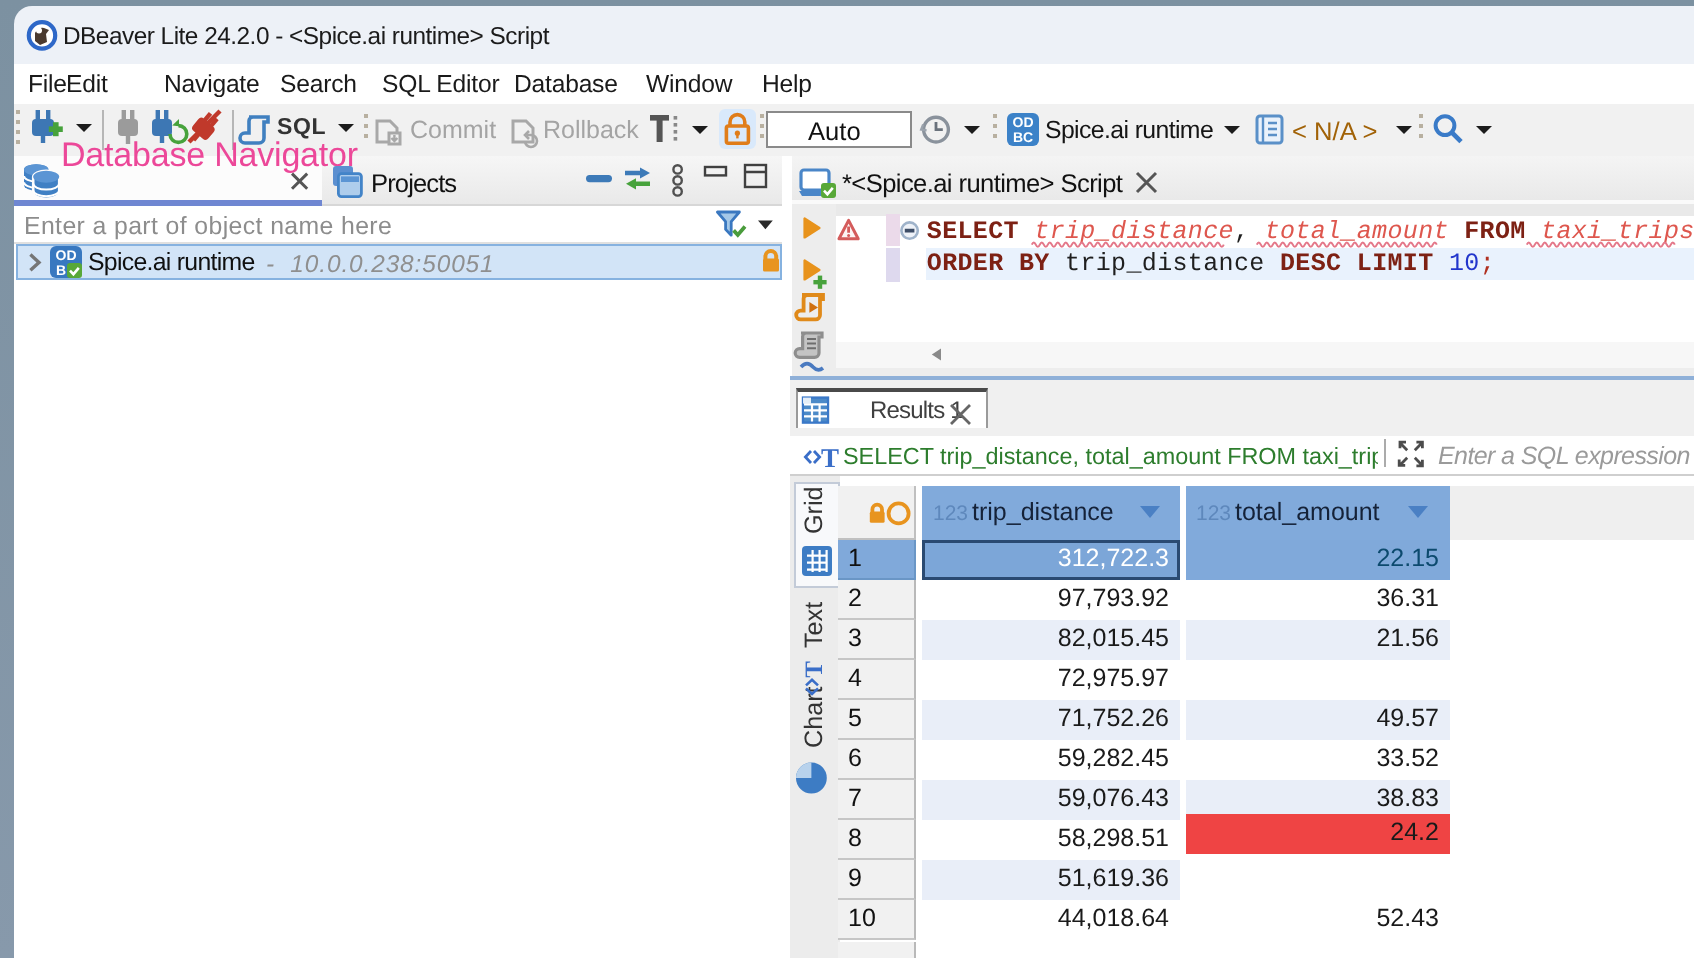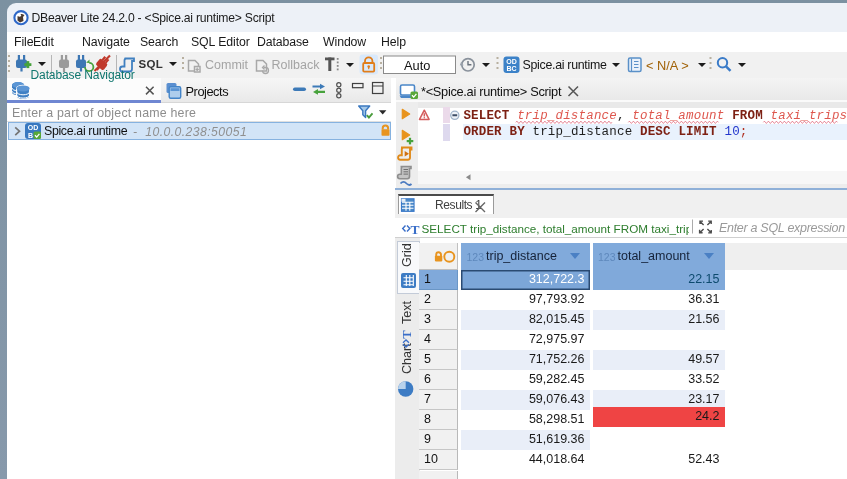--- a/index.html
+++ b/index.html
@@ -13,21 +13,21 @@
 #menubar{left:7px;top:32px;width:840px;height:19.5px;background:#fff}
 .mi{position:absolute;top:35px;font-size:12.3px;color:#1a1a1a;letter-spacing:-0.1px}
 #toolbar{left:7px;top:51.5px;width:840px;height:26px;background:#f1f1f1}
 .tbtxt{position:absolute;top:57.5px;font-size:12.5px;color:#a4a4a4}
 .vsep{position:absolute;top:54.5px;height:20px;width:1px;background:#b6b6b6}
 .darr{position:absolute;width:0;height:0;border-left:4.2px solid transparent;border-right:4.2px solid transparent;border-top:4.6px solid #1c1c1c}
 
 #ltabbar{left:7px;top:77.5px;width:384px;height:25.5px;background:linear-gradient(180deg,#f6f6f6,#e9e9e9);border-bottom:1px solid #d7d7d7}
 #ltab1{left:7px;top:77.5px;width:154px;height:22px;background:#fcfcfc}
 #ltabline{left:7px;top:99.5px;width:154px;height:3.5px;background:#6f87d2}
-#ltab1txt{left:30.5px;top:68px;font-size:12px;color:#0f766e;letter-spacing:-0.1px}
+#ltab1txt{left:30.5px;top:68px;font-size:17px;color:#ec4899;letter-spacing:-0.1px}
 #ltab2txt{left:185.5px;top:83.5px;font-size:12.8px;color:#111;letter-spacing:-0.45px}
 #filterrow{left:7px;top:103px;width:384px;height:19px;background:#fff;border-bottom:1px solid #e0e0e0}
 #filtertxt{left:12px;top:105.5px;font-size:12.4px;color:#8d8d8d;letter-spacing:0.2px}
 #lpanelbg{left:7px;top:122px;width:384px;height:357px;background:#fff}
 #treerow{left:7.5px;top:122px;width:383px;height:18px;background:#d2e4f7;border:1px solid #86b2e0}
 #treetxt{left:44px;top:124px;font-size:12.4px;color:#101010;letter-spacing:-0.35px}
 #treeip{left:133px;top:125px;font-size:12.2px;color:#8f8f8f;font-style:italic;letter-spacing:0.45px}
 
 #sash{left:391px;top:77.5px;width:5px;height:401.5px;background:#fff}
 
@@ -355,21 +355,21 @@
   <div class="rnum" style="top:330.15px">4</div>
   <div class="dcell c1" style="top:330.15px">72,975.97</div>
   <div class="rnum" style="top:350.2px">5</div>
   <div class="dcell c1" style="top:350.2px;background:#e9eef8">71,752.26</div>
   <div class="dcell c2" style="top:350.2px;background:#e9eef8">49.57</div>
   <div class="rnum" style="top:370.25px">6</div>
   <div class="dcell c1" style="top:370.25px">59,282.45</div>
   <div class="dcell c2" style="top:370.25px">33.52</div>
   <div class="rnum" style="top:390.3px">7</div>
   <div class="dcell c1" style="top:390.3px;background:#e9eef8">59,076.43</div>
-  <div class="dcell c2" style="top:390.3px;background:#e9eef8">23.17</div>
+  <div class="dcell c2" style="top:390.3px;background:#e9eef8">38.83</div>
   <div class="rnum" style="top:410.35px">8</div>
   <div class="dcell c1" style="top:410.35px">58,298.51</div>
   <div class="rnum" style="top:430.4px">9</div>
   <div class="dcell c1" style="top:430.4px;background:#e9eef8">51,619.36</div>
   <div class="dcell c2" style="top:407px;background:#ef4444">24.2</div>
   <div class="rnum" style="top:450.45px">10</div>
   <div class="dcell c1" style="top:450.45px">44,018.64</div>
   <div class="dcell c2" style="top:450.45px">52.43</div>
   <div class="rnum" style="top:470.5px;height:8.5px;border-bottom:none"></div>
   <svg class="i" style="left:0;top:0" width="847" height="479" viewBox="0 0 847 479">

